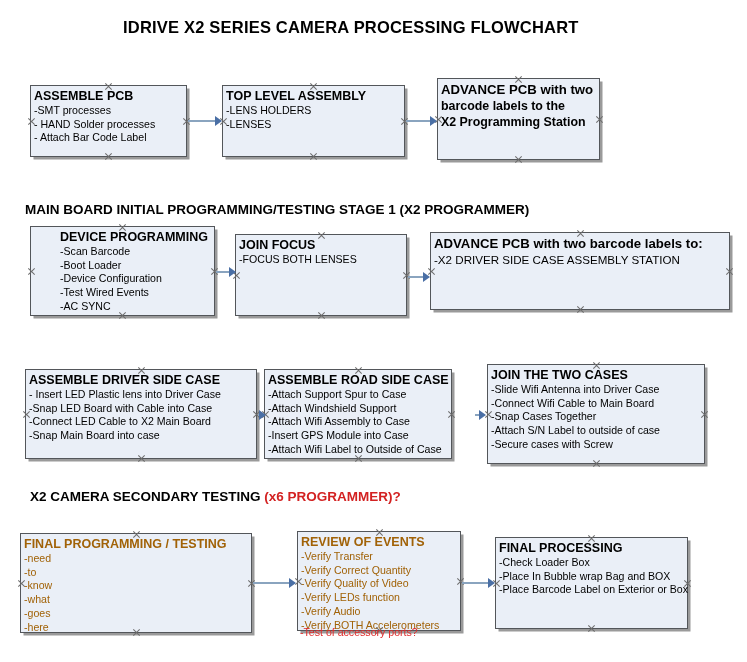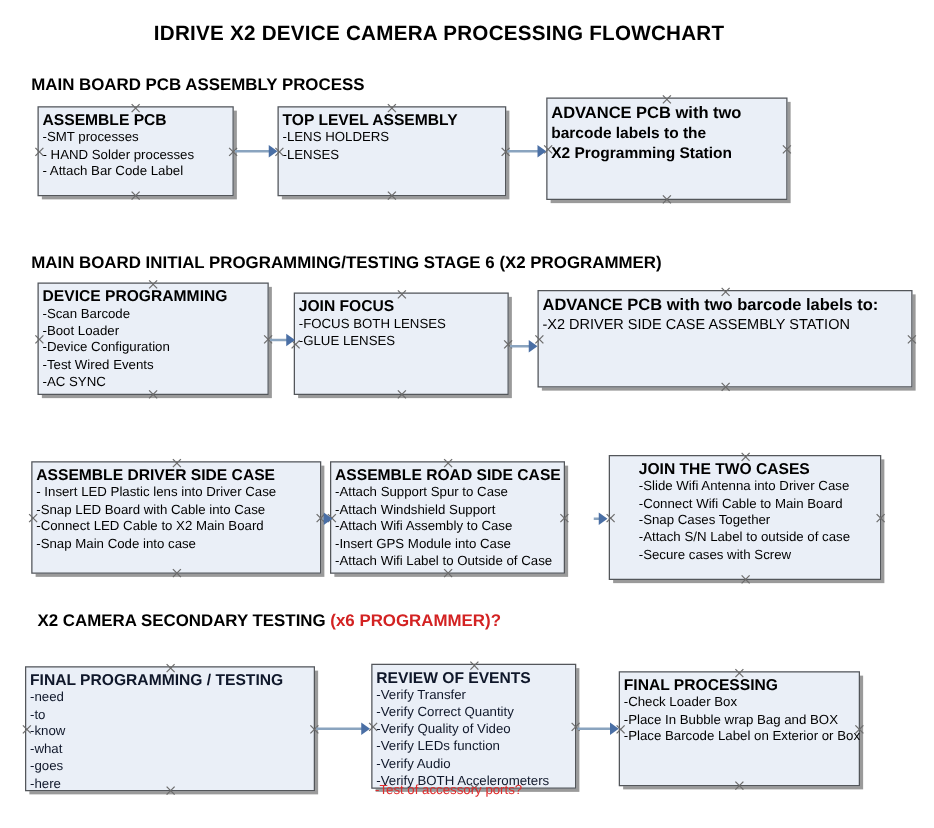--- a/index.html
+++ b/index.html
@@ -43,21 +43,21 @@
     line-height:1.18;
     white-space:nowrap;
   }
   .box .bline{
     font-size:10.6px;
     line-height:1.30;
     white-space:nowrap;
   }
   .box-inner{padding:3px 2px 0 3px;}
 
-  .red-text .bhead, .red-text .bline{color:#0f172a;}
+  .red-text .bhead, .red-text .bline{color:#a16207;}
 
   
   .big .bhead{font-size:13.2px;}
   .big .bline{font-size:11.6px;}
   .b-bold .bline{font-weight:bold;font-size:12.4px;line-height:1.30;}
 
   
   .handle{
     position:absolute;
     width:9px;height:9px;
@@ -86,25 +86,22 @@
     font-size:10.6px;
     color:#e02b2b;
     white-space:nowrap;
   }
 </style>
 </head>
 <body>
 
 <div id="canvas">
 
-  <div class="title" style="left:123px;top:18px;">IDRIVE X2  DEVICE CAMERA PROCESSING FLOWCHART</div>
-
-  <div class="section-head" style="left:25px;top:60px;">
-    <span>MAIN BOARD PCB ASSEMBLY PROCESS</span>
-  </div>
+  <div class="title" style="left:123px;top:18px;">IDRIVE X2  SERIES CAMERA PROCESSING FLOWCHART</div>
+
 
   <div class="box" style="left:222px;top:85px;width:183px;height:72px;">
     <div class="box-inner">
       <div class="bhead">TOP LEVEL ASSEMBLY</div>
       <div class="bline">-LENS HOLDERS</div>
       <div class="bline">-LENSES</div>
     </div>
     <div class="handle" style="left:50%;top:0;"></div>
     <div class="handle" style="left:50%;top:100%;"></div>
     <div class="handle" style="left:0;top:50%;"></div>
@@ -117,62 +114,61 @@
       <div class="bline">-SMT processes</div>
       <div class="bline">- HAND Solder processes</div>
       <div class="bline">- Attach Bar Code Label</div>
     </div>
     <div class="handle" style="left:50%;top:0;"></div>
     <div class="handle" style="left:50%;top:100%;"></div>
     <div class="handle" style="left:0;top:50%;"></div>
     <div class="handle" style="left:100%;top:50%;"></div>
   </div>
 
-  <div class="box big b-bold" style="left:437px;top:78px;width:193px;height:82px;">
+  <div class="box big b-bold" style="left:437px;top:78px;width:163px;height:82px;">
     <div class="box-inner">
       <div class="bhead">ADVANCE PCB with two</div>
       <div class="bline">barcode labels to the</div>
       <div class="bline"> X2 Programming Station</div>
     </div>
     <div class="handle" style="left:50%;top:0;"></div>
     <div class="handle" style="left:50%;top:100%;"></div>
     <div class="handle" style="left:0;top:50%;"></div>
     <div class="handle" style="left:100%;top:50%;"></div>
   </div>
 
   <div class="conn" style="left:188px;top:120px;width:28px;"></div>
   <div class="arrowhead" style="left:215px;top:121px;"></div>
 
   <div class="conn" style="left:406px;top:120px;width:25px;"></div>
   <div class="arrowhead" style="left:430px;top:121px;"></div>
 
   <div class="section-head" style="left:25px;top:202px;">
-    <span>MAIN BOARD INITIAL PROGRAMMING/TESTING STAGE 6 (X2 PROGRAMMER)</span>
-  </div>
-
-  <div class="box" style="left:30px;top:226px;width:185px;height:90px;">
+    <span>MAIN BOARD INITIAL PROGRAMMING/TESTING STAGE 1 (X2 PROGRAMMER)</span>
+  </div>
+
+  <div class="box" style="left:30px;top:226px;width:185px;height:90px;padding-left:26px;">
     <div class="box-inner">
       <div class="bhead">DEVICE PROGRAMMING</div>
       <div class="bline">-Scan Barcode</div>
       <div class="bline">-Boot Loader</div>
       <div class="bline">-Device Configuration</div>
       <div class="bline">-Test Wired Events</div>
       <div class="bline">-AC SYNC</div>
     </div>
     <div class="handle" style="left:50%;top:0;"></div>
     <div class="handle" style="left:50%;top:100%;"></div>
     <div class="handle" style="left:0;top:50%;"></div>
     <div class="handle" style="left:100%;top:50%;"></div>
   </div>
 
   <div class="box" style="left:235px;top:234px;width:172px;height:82px;">
     <div class="box-inner">
       <div class="bhead">JOIN FOCUS</div>
       <div class="bline">-FOCUS BOTH LENSES</div>
-      <div class="bline">-GLUE LENSES</div>
     </div>
     <div class="handle" style="left:50%;top:0;"></div>
     <div class="handle" style="left:50%;top:100%;"></div>
     <div class="handle" style="left:0;top:50%;"></div>
     <div class="handle" style="left:100%;top:50%;"></div>
   </div>
 
   <div class="box big" style="left:430px;top:232px;width:300px;height:78px;">
     <div class="box-inner">
       <div class="bhead">ADVANCE PCB with two barcode labels to:</div>
@@ -193,21 +189,21 @@
   <div class="section-head" style="left:32px;top:342px;margin-top:46px;">
     <span>X2 CAMERA CASE ASSEMBLIES</span>
   </div>
 
   <div class="box" style="left:25px;top:369px;width:232px;height:90px;">
     <div class="box-inner">
       <div class="bhead">ASSEMBLE DRIVER SIDE CASE</div>
       <div class="bline">- Insert LED Plastic lens into Driver Case</div>
       <div class="bline">-Snap LED Board with Cable into Case</div>
       <div class="bline">-Connect LED Cable to X2 Main Board</div>
-      <div class="bline">-Snap Main Code into case</div>
+      <div class="bline">-Snap Main Board into case</div>
     </div>
     <div class="handle" style="left:50%;top:0;"></div>
     <div class="handle" style="left:50%;top:100%;"></div>
     <div class="handle" style="left:0;top:50%;"></div>
     <div class="handle" style="left:100%;top:50%;"></div>
   </div>
 
   <div class="box" style="left:264px;top:369px;width:188px;height:90px;">
     <div class="box-inner">
       <div class="bhead">ASSEMBLE ROAD SIDE CASE</div>
@@ -216,21 +212,21 @@
       <div class="bline">-Attach Wifi Assembly to Case</div>
       <div class="bline">-Insert GPS Module into Case</div>
       <div class="bline">-Attach Wifi Label to Outside of Case</div>
     </div>
     <div class="handle" style="left:50%;top:0;"></div>
     <div class="handle" style="left:50%;top:100%;"></div>
     <div class="handle" style="left:0;top:50%;"></div>
     <div class="handle" style="left:100%;top:50%;"></div>
   </div>
 
-  <div class="box" style="left:487px;top:364px;width:218px;height:100px;padding-left:20px;">
+  <div class="box" style="left:487px;top:364px;width:218px;height:100px;">
     <div class="box-inner">
       <div class="bhead">JOIN THE TWO CASES</div>
       <div class="bline">-Slide Wifi Antenna into Driver Case</div>
       <div class="bline">-Connect Wifi Cable to Main Board</div>
       <div class="bline">-Snap Cases Together</div>
       <div class="bline">-Attach S/N Label to outside of case</div>
       <div class="bline">-Secure cases with Screw</div>
     </div>
     <div class="handle" style="left:50%;top:0;"></div>
     <div class="handle" style="left:50%;top:100%;"></div>

